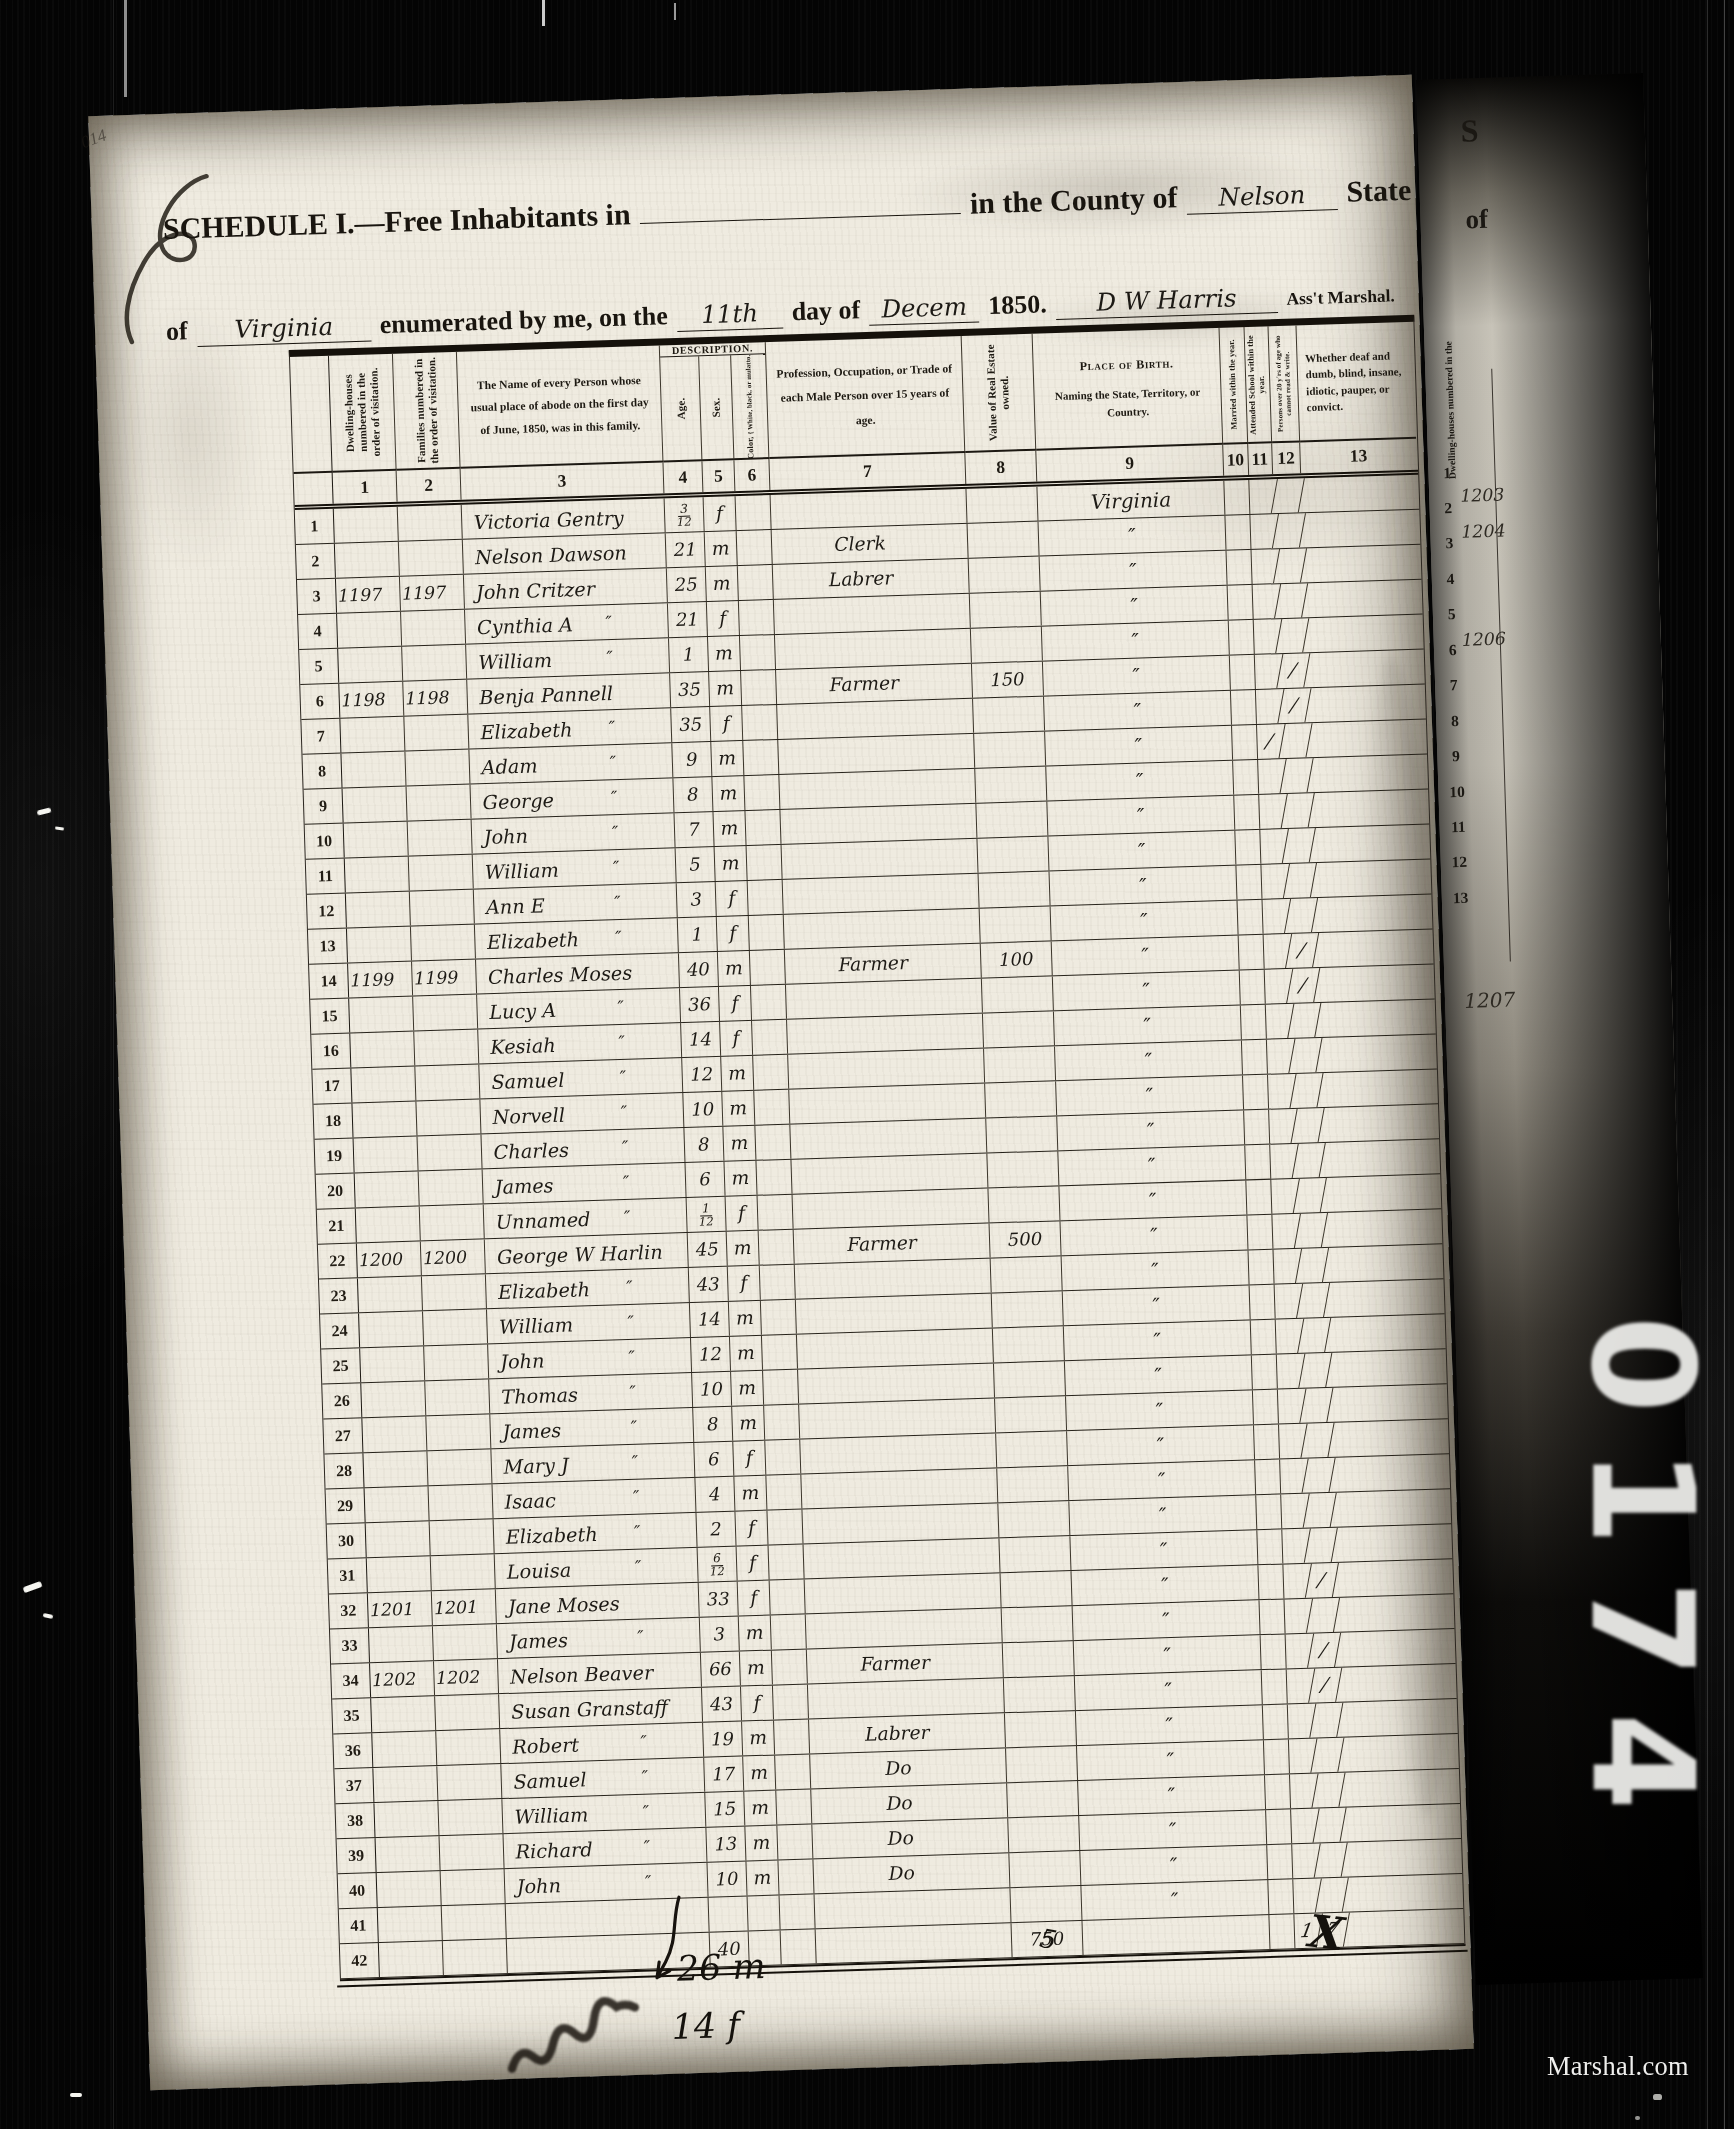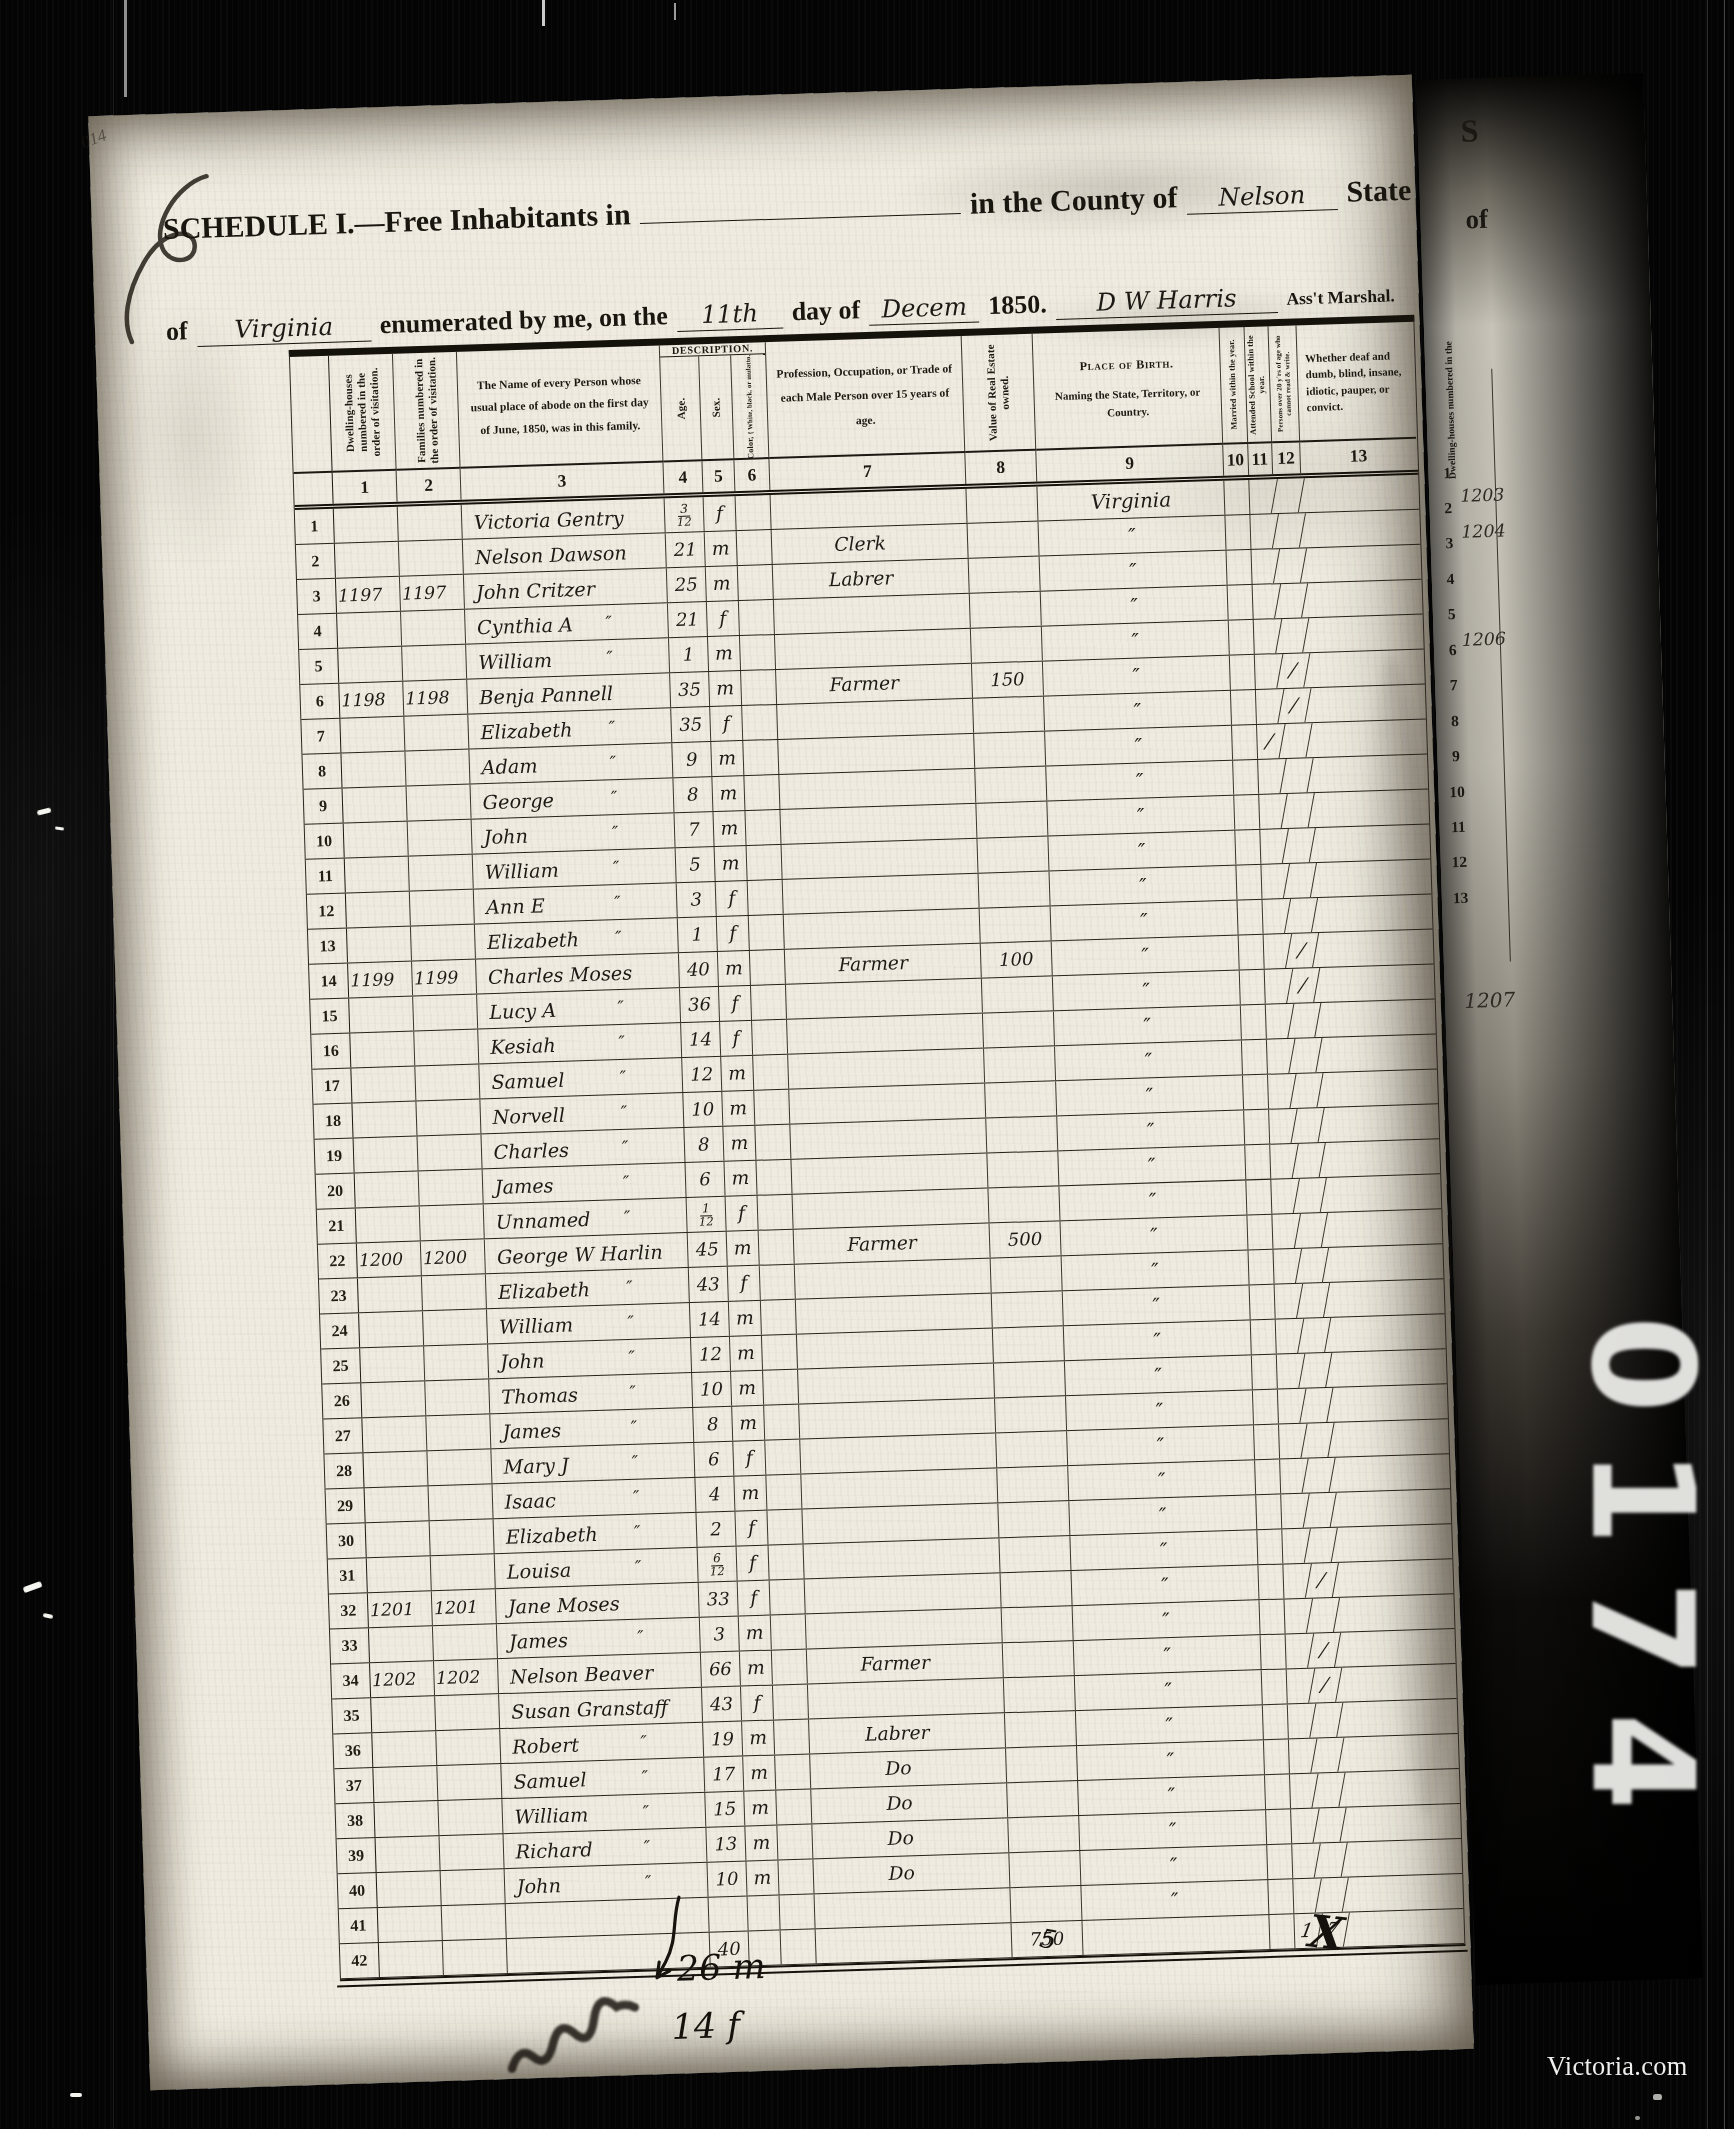--- a/index.html
+++ b/index.html
@@ -991,14 +991,14 @@
     </div>
   <span class="dn" style="left:31px;top:407px;">1203</span>
   <span class="dn" style="left:31px;top:443px;">1204</span>
   <span class="dn" style="left:28px;top:551px;">1206</span>
   <span class="dn" style="left:19.3px;top:910px;font-size:20px;">1207</span>
 </div>
 
 <div class="frame-num">
     <span>0174</span>
   </div>
-<div class="watermark">Victoria.com</div>
+<div class="watermark">Marshal.com</div>
 
 
 </body></html>

